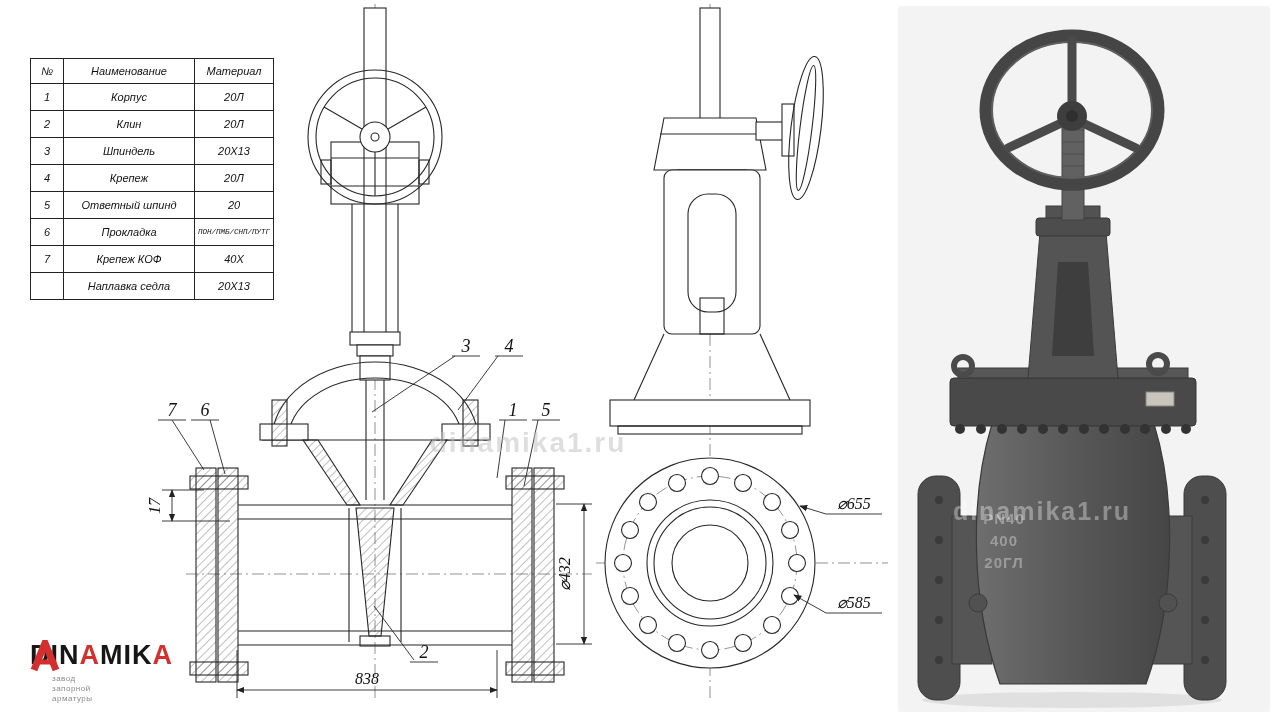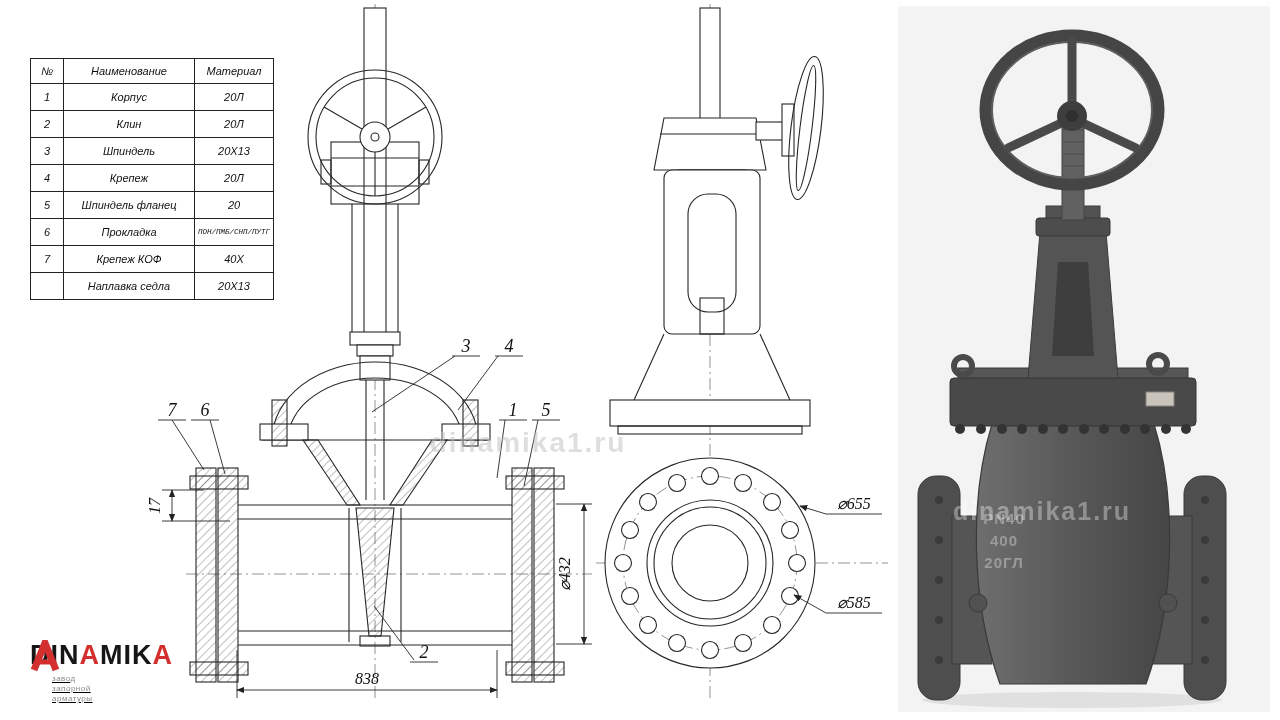--- a/index.html
+++ b/index.html
@@ -20,21 +20,21 @@
                font-family:"Liberation Sans",sans-serif;font-style:italic;font-size:11px;color:#111;}
   .parts-table th,.parts-table td{border:1px solid #222;padding:0 3px;text-align:center;
                font-weight:normal;height:26px;background:#fff;}
   .parts-table th{height:24px;}
   .col-num{width:26px;} .col-name{width:124px;font-style:italic;} .col-mat{width:72px;margin-top:48px;}
   .xs{font-size:7.5px;font-family:Liberation Mono, monospace;}
   
   .logo{position:absolute;left:30px;top:640px;width:190px;}
   .logo-word{font-weight:bold;font-size:27px;letter-spacing:1px;color:#161616;}
   .logo-a{color:#d32f2f;}
-  .logo-sub{display:flex;align-items:center;gap:8px;margin-top:3px;margin-left:22px;text-decoration:underline;}
+  .logo-sub{display:flex;align-items:center;gap:8px;margin-top:3px;margin-left:22px;}
   .logo-sub-text{font-size:8px;line-height:10px;color:#8a8a8a;letter-spacing:.5px;}
 </style>
 </head>
 <body>
 
 <div class="page">
 
 <svg width="1280" height="720" viewBox="0 0 1280 720">
   <defs>
     <pattern id="h" width="6" height="6" patternUnits="userSpaceOnUse" patternTransform="rotate(45)">
@@ -293,21 +293,21 @@
     <td>Шпиндель</td>
     <td>20Х13</td>
   </tr>
   <tr>
     <td>4</td>
     <td>Крепеж</td>
     <td>20Л</td>
   </tr>
   <tr>
     <td>5</td>
-    <td>Шпиндель фланец</td>
+    <td>Ответный шпинд</td>
     <td>20</td>
   </tr>
   <tr>
     <td>6</td>
     <td>Прокладка</td>
     <td class="xs">ПОН/ПМБ/СНП/ПУТГ</td>
   </tr>
   <tr>
     <td>7</td>
     <td>Крепеж КОФ</td>

